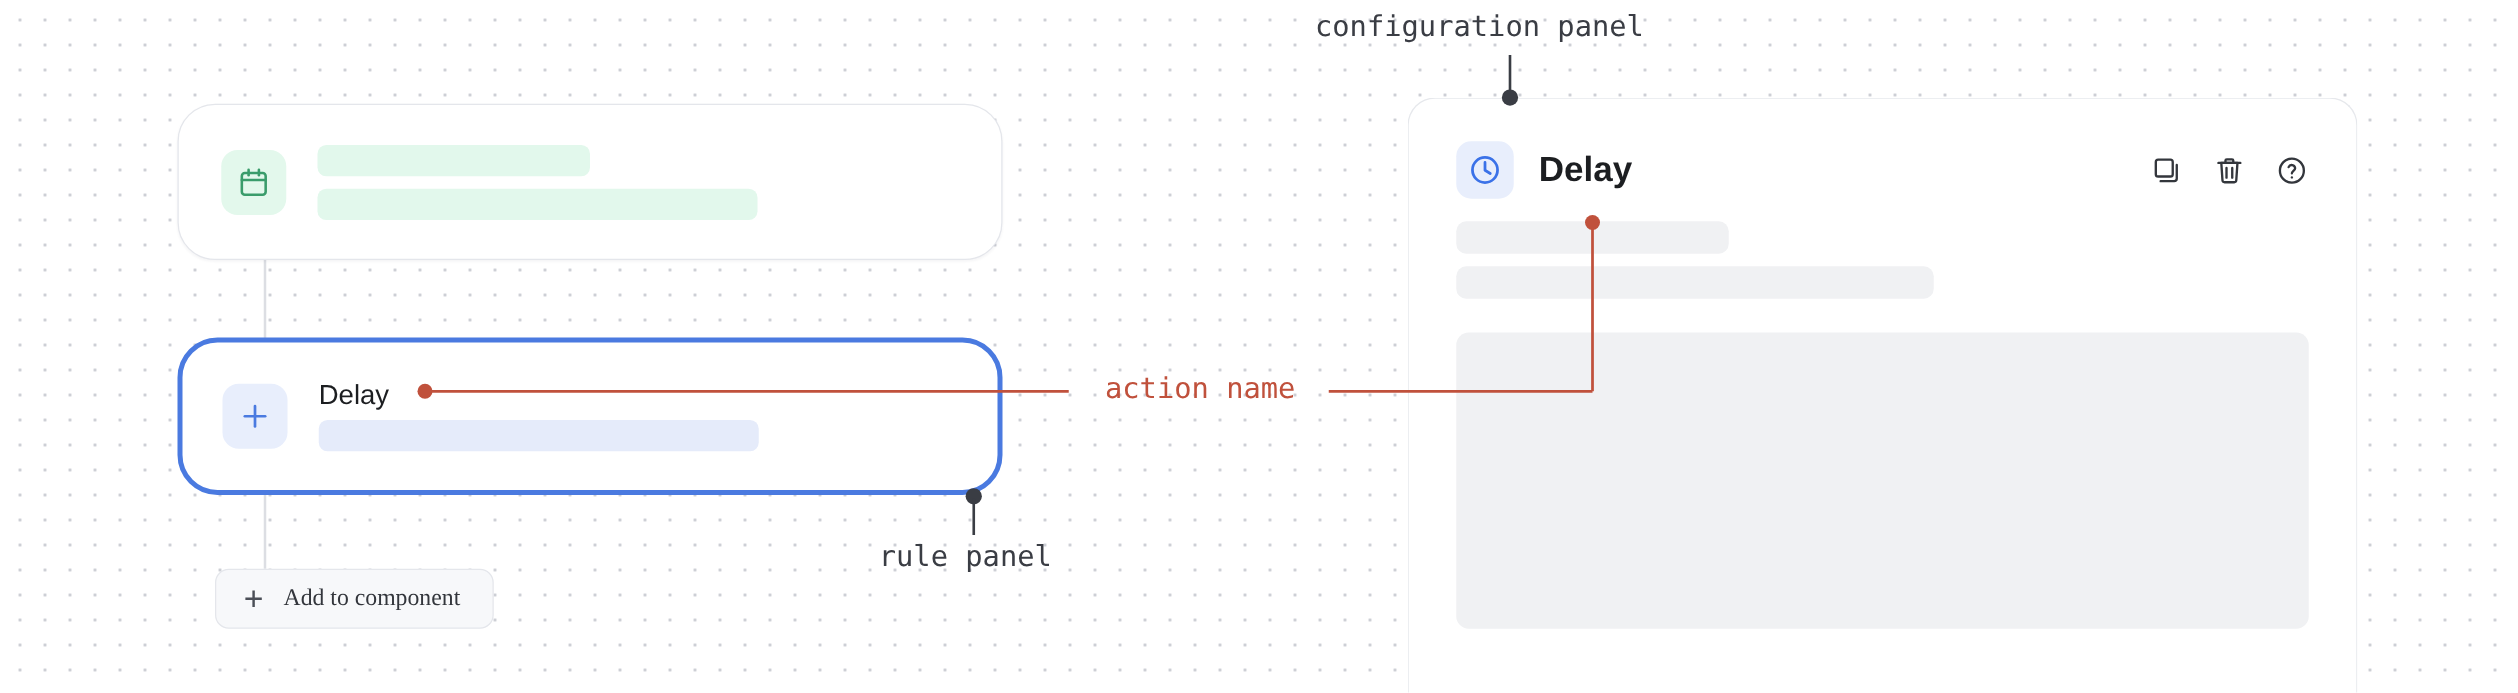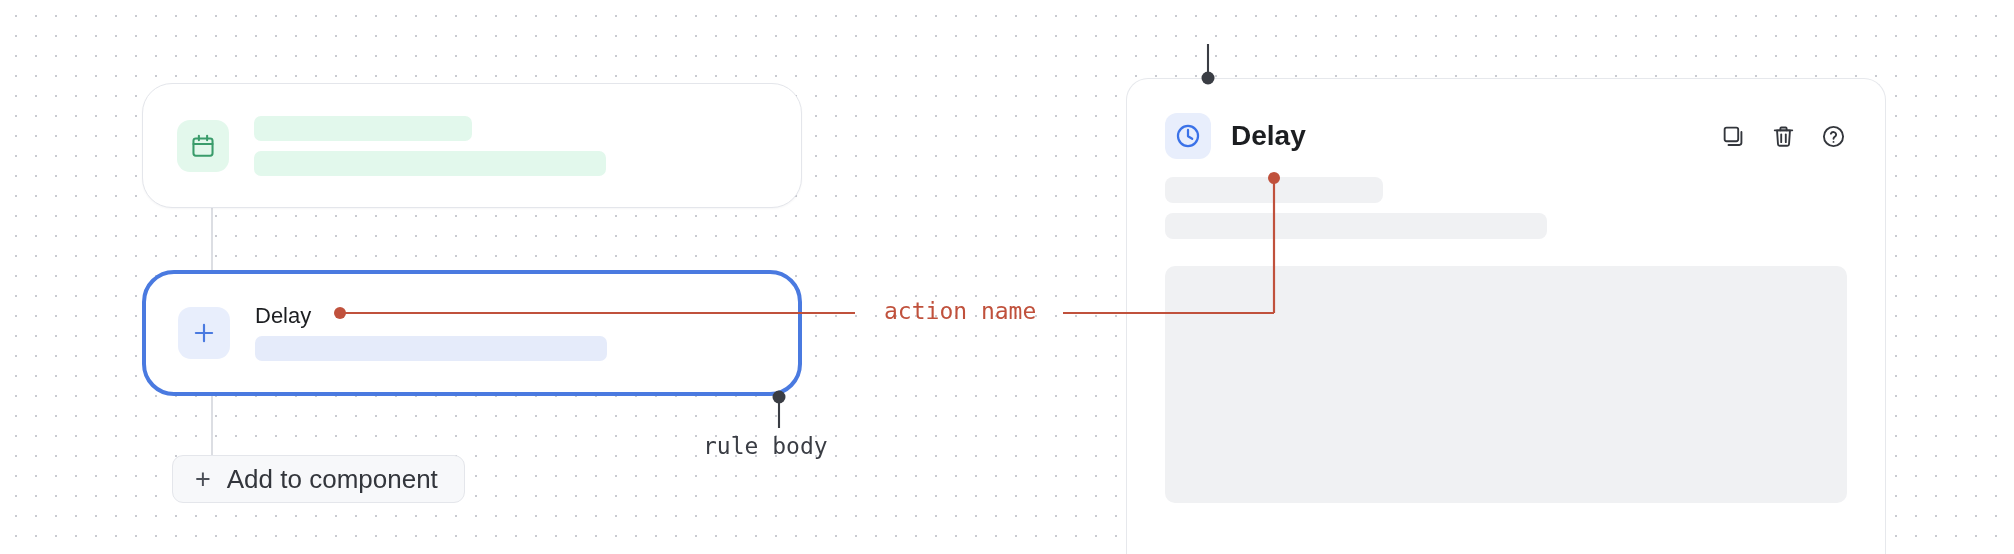--- a/index.html
+++ b/index.html
@@ -120,23 +120,24 @@
     border-radius: 11px;
     cursor: pointer;
   }
   #add-button .plus-glyph {
     font-size: 27px;
     color: #4b4f57;
     line-height: 1;
     font-weight: 300;
   }
   #add-button .label {
-    font-size: 26px;
+    font-size: 19px;
     color: #33363c;
     white-space: nowrap;
+    font-family: Liberation Serif, serif;
   }
 
   
 
   #config-panel {
     position: absolute;
     left: 1126px;
     top: 78px;
     width: 760px;
     height: 500px;
@@ -320,16 +321,17 @@
     <line x1="779" y1="399" x2="779" y2="428" stroke="#3a3d44" stroke-width="2.1"></line>
 
     <circle cx="340" cy="313" r="6" fill="#c0513c"></circle>
     <line x1="344" y1="313" x2="855" y2="313" stroke="#c0513c" stroke-width="2.2"></line>
 
     <line x1="1063" y1="313" x2="1274" y2="313" stroke="#c0513c" stroke-width="2.2"></line>
     <path d="M1274 313 L1274 180" stroke="#c0513c" stroke-width="2.2" fill="none"></path>
     <circle cx="1274" cy="178" r="6" fill="#c0513c"></circle>
   </svg>
 
+  <div class="anno-label dark" id="anno-config-label">configuration panel</div>
   <div class="anno-label red" id="anno-action-label">action name</div>
-  <div class="anno-label dark" id="anno-rule-label">rule body</div>
+  <div class="anno-label dark" id="anno-rule-label">rule panel</div>
 
 </div>
 
 </body></html>

